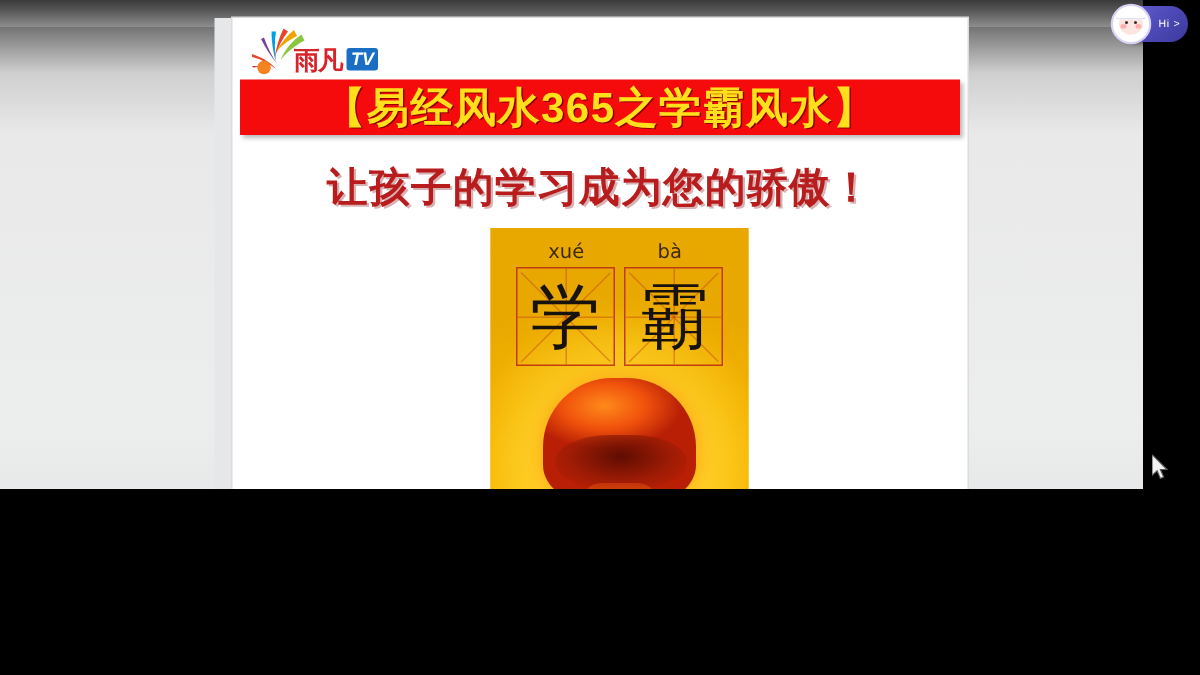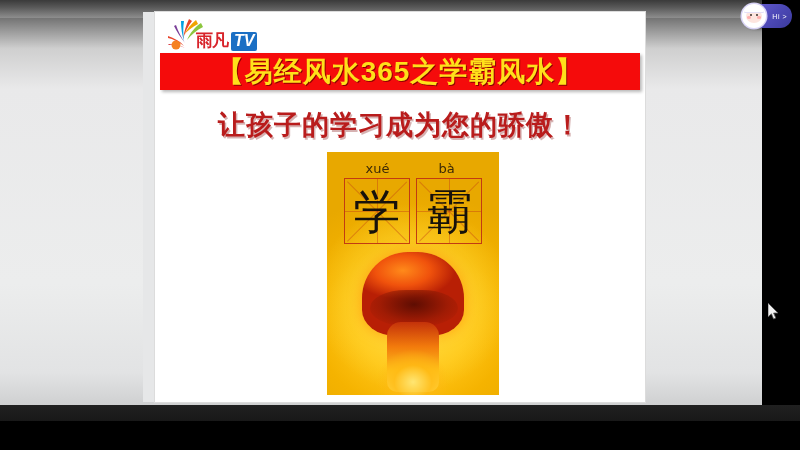--- a/index.html
+++ b/index.html
@@ -12,21 +12,21 @@
     height: 450px;
     overflow: hidden;
     font-family: "Liberation Sans", "DejaVu Sans", sans-serif;
     position: relative;
   }
 
   
   #stage {
     position: absolute;
     left: 0; top: 0;
-    width: 800px; height: 421px;
+    width: 800px; height: 326px;
     background: #000;
     overflow: hidden;
   }
 
   
   .video-area {
     position: absolute;
     left: 0; top: 0;
     width: 762px;
     height: 405px;
@@ -83,21 +83,21 @@
     color: #d8232a;
     letter-spacing: -1px;
     line-height: 1;
     white-space: nowrap;
   }
   .logo-tv {
     position: absolute;
     left: 66px; top: 16px;
     background: #1a6fc4;
     color: #fff;
-    font-size: 16px;
+    font-size: 12px;
     font-weight: bold;
     font-style: italic;
     padding: 1px 3px 2px 3px;
     border-radius: 2px;
     line-height: 1;
   }
 
   
   .title-banner {
     position: absolute;

